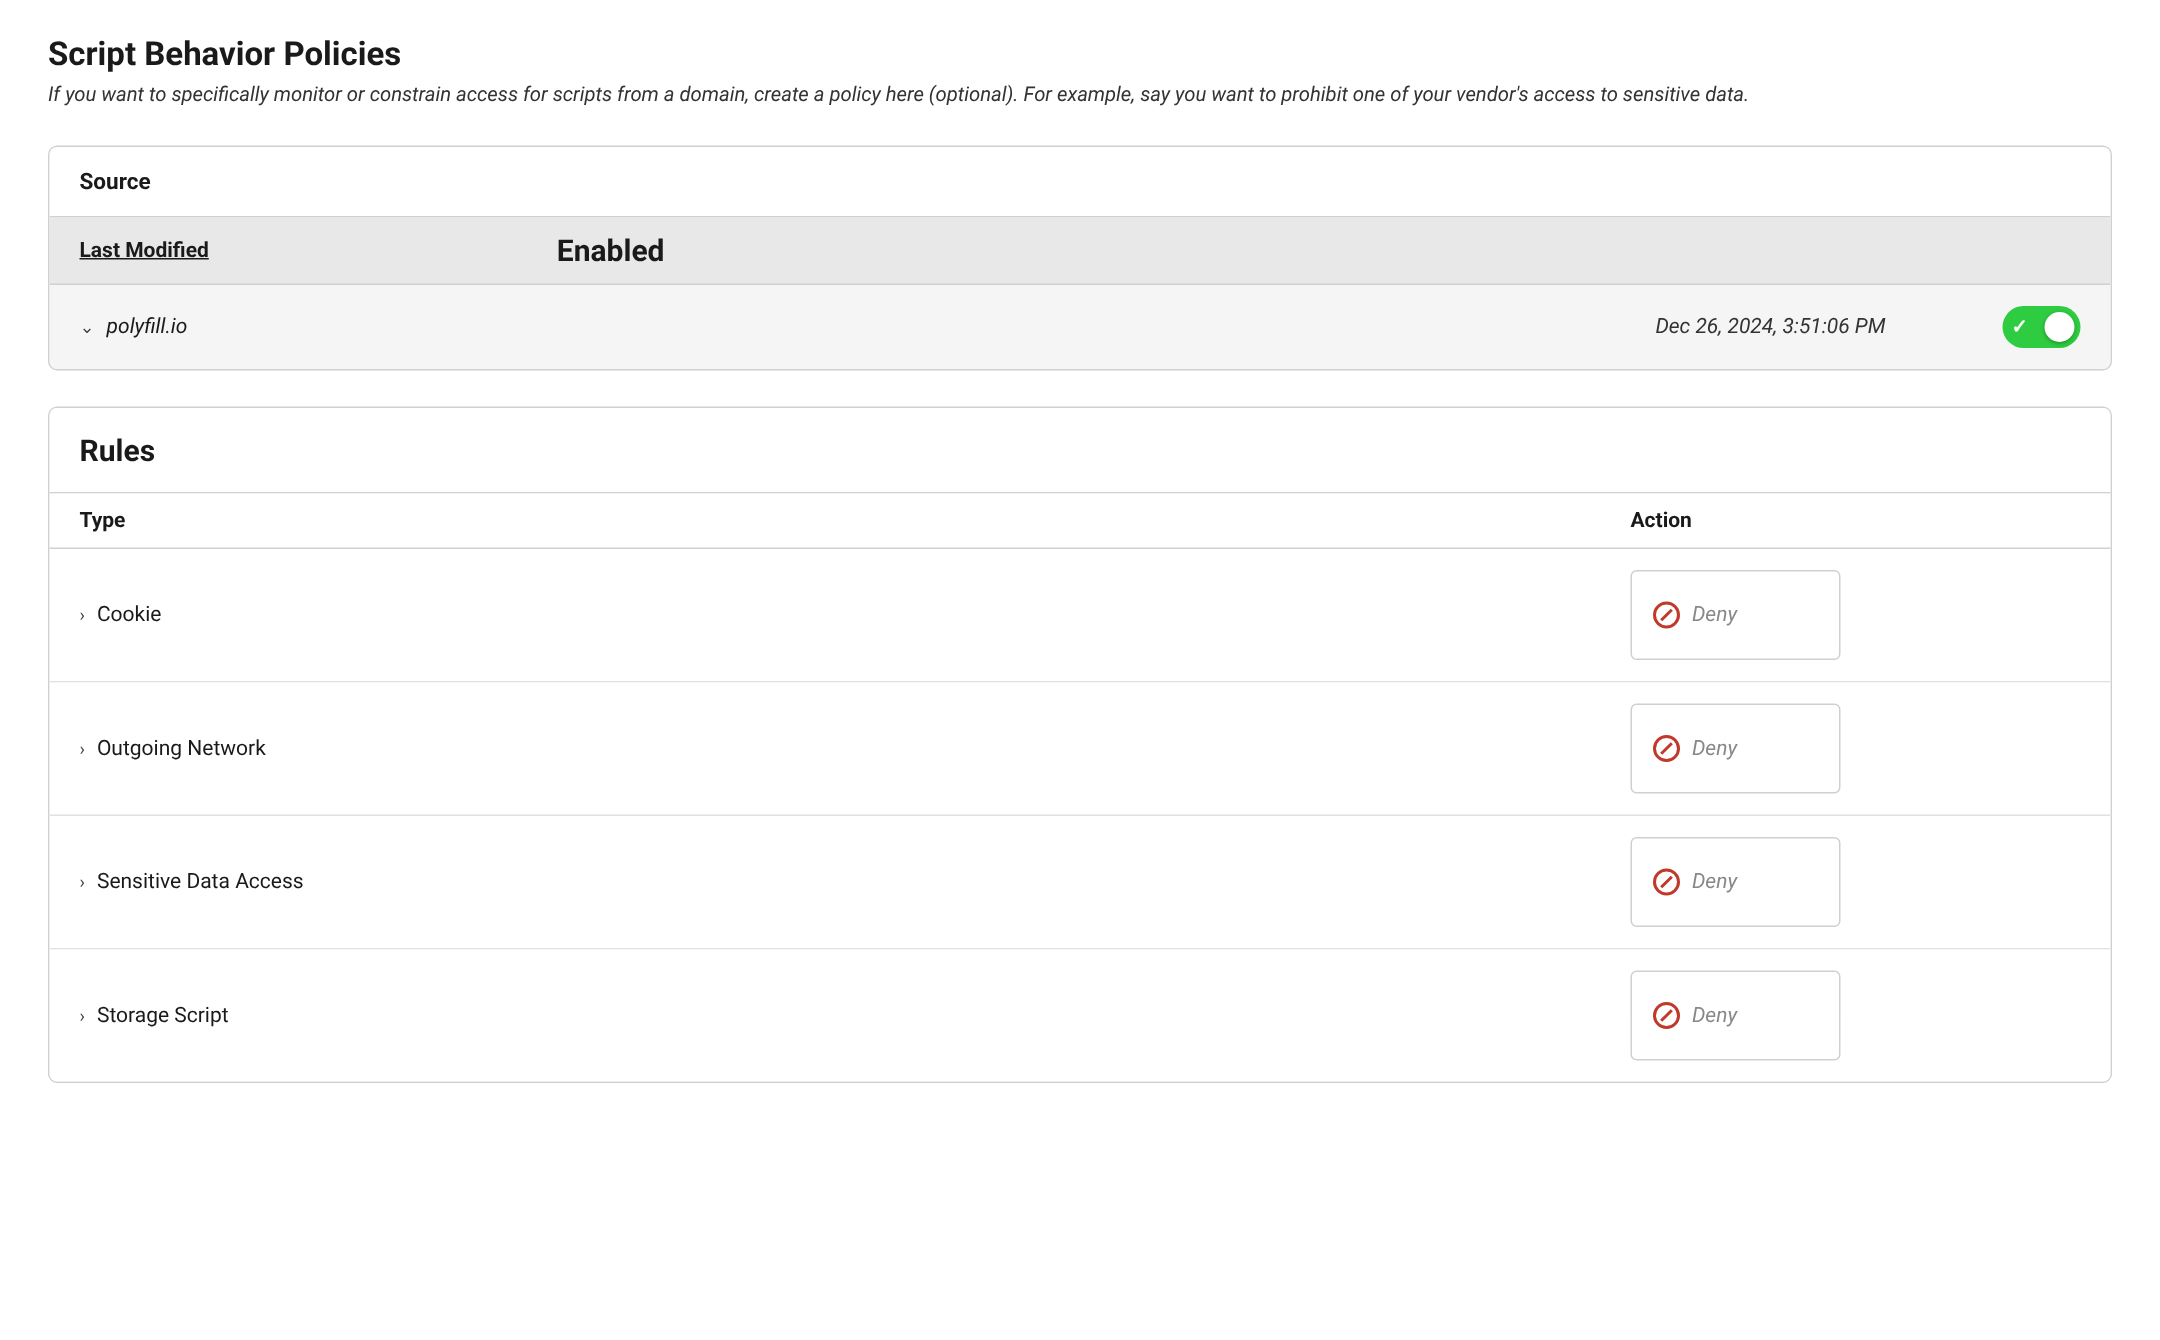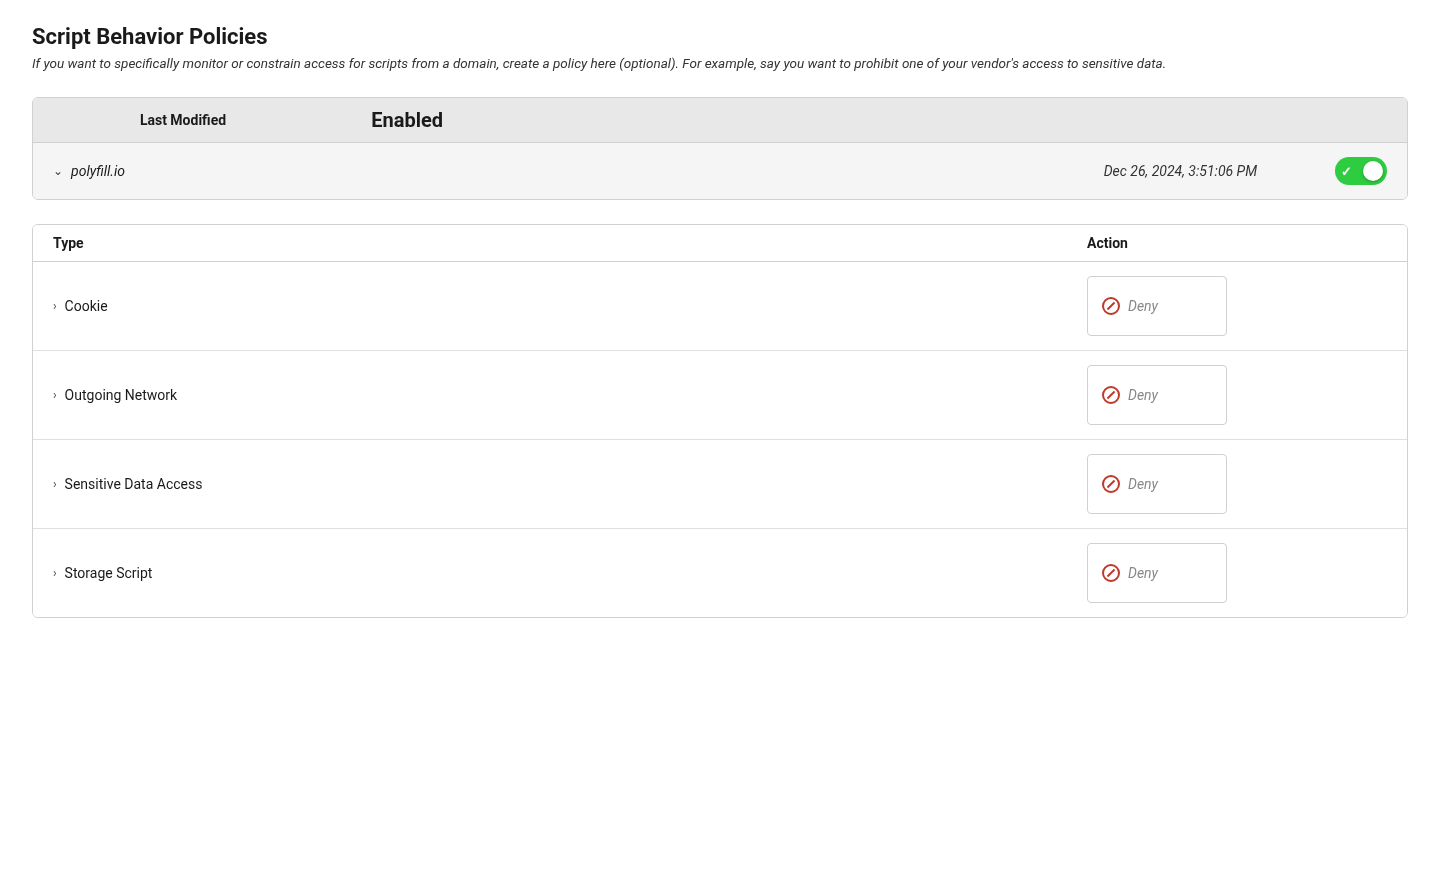--- a/index.html
+++ b/index.html
@@ -61,21 +61,22 @@
     .col-source-domain {
       flex: 1;
       font-weight: 700;
       font-size: 14px;
     }
 
     .col-last-modified {
       width: 260px;
       font-weight: 700;
       font-size: 14px;
-      text-align: center;
+      text-align: left;
+      text-decoration: underline;
     }
 
     .col-enabled {
       width: 130px;
       font-weight: 700;
       font-size: 20px;
       text-align: right;
     }
 
     .source-data-row {
@@ -263,20 +264,23 @@
   </style>
 </head>
 <body>
 
 <h1 class="page-title">Script Behavior Policies</h1>
 
 <p class="page-description">If you want to specifically monitor or constrain access for scripts from a domain, create a policy here (optional). For example, say you want to prohibit one of your vendor's access to sensitive data.</p>
 
 <div class="source-container">
 
+  <div class="source-header-row">
+    <span>Source</span>
+  </div>
 
   <div class="table-col-header">
     <div class="col-last-modified">Last Modified</div>
     <div class="col-enabled">Enabled</div>
   </div>
 
   <div class="source-data-row">
     <div class="source-domain-cell">
       <span class="chevron-down">⌄</span>
       <span class="domain-name">polyfill.io</span>
@@ -286,20 +290,23 @@
       <div class="toggle-switch">
         <span class="checkmark">✓</span>
         <div class="knob"></div>
       </div>
     </div>
   </div>
 </div>
 
 <div class="rules-container">
 
+  <div class="rules-header">
+    <h2>Rules</h2>
+  </div>
 
   <div class="rules-col-header">
     <div class="col-type">Type</div>
     <div class="col-action">Action</div>
   </div>
 
   <div class="rule-row">
     <div class="rule-type-cell">
       <span class="chevron-right">›</span>
       <span class="rule-type-label">Cookie</span>

